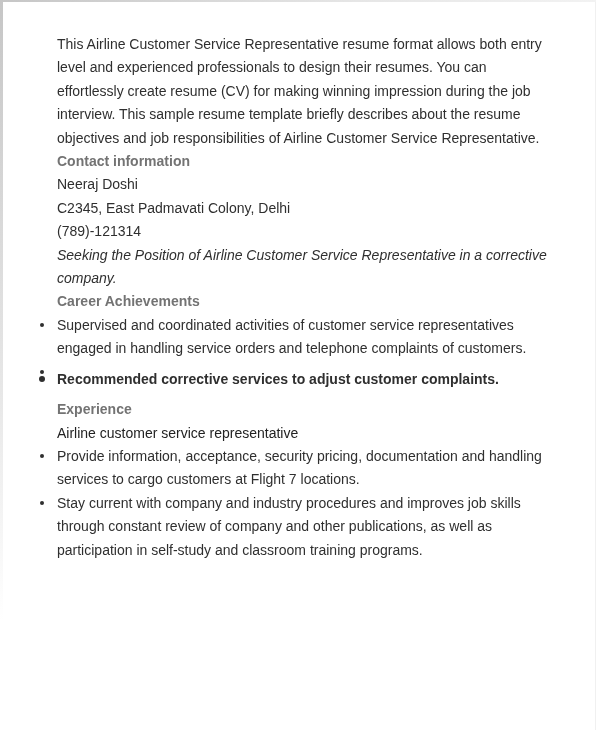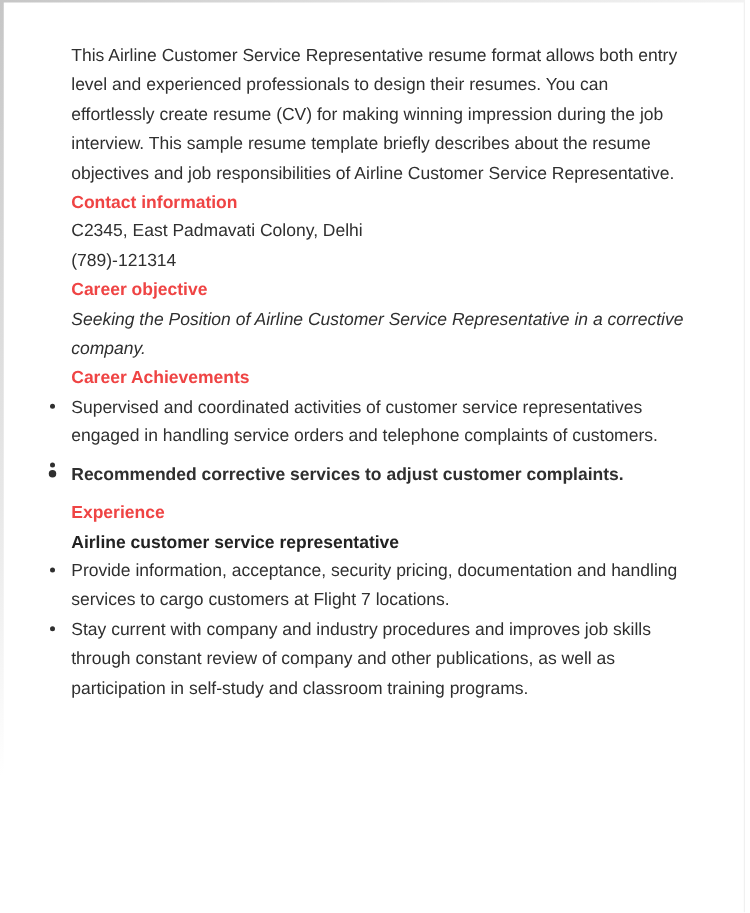--- a/index.html
+++ b/index.html
@@ -34,23 +34,23 @@
     position: absolute;
     left: 0; top: 0;
     width: 100%; height: 2px;
     background: linear-gradient(90deg, #c6c6c6, #e6e6e6 60%, #f2f2f2);
   }
   .content { width: 500px; }
   p, h3 { margin: 0; padding: 0; }
   h3 {
     font-size: 14px;
     font-weight: bold;
-    color: #ef4444;
+    color: #737373;
   }
-  .job-title { font-weight: bold; color: #222222; }
+  .job-title { font-weight: normal; color: #222222; }
   .italic { font-style: italic; }
   .bullet {
     position: relative;
   }
   .bullet .dot {
     position: absolute;
     left: -17px;
     top: 9.5px;
     width: 4px;
     height: 4px;
@@ -68,24 +68,24 @@
 </style>
 </head>
 <body>
 
 <div class="page">
   <div class="content">
 
     <p>This Airline Customer Service Representative resume format allows both entry level and experienced professionals to design their resumes. You can effortlessly create resume (CV) for making winning impression during the job interview. This sample resume template briefly describes about the resume objectives and job responsibilities of Airline Customer Service Representative.</p>
 
     <h3>Contact information</h3>
+    <p>Neeraj Doshi</p>
     <p>C2345, East Padmavati Colony, Delhi</p>
     <p>(789)-121314</p>
 
-    <h3>Career objective</h3>
     <p class="italic">Seeking the Position of Airline Customer Service Representative in a corrective company.</p>
 
     <h3>Career Achievements</h3>
 
     <div class="bullet">
       <span class="dot"></span>
       <span>Supervised and coordinated activities of customer service representatives engaged in handling service orders and telephone complaints of customers.</span>
     </div>
     <div class="bullet">
       <span class="dot"></span>

